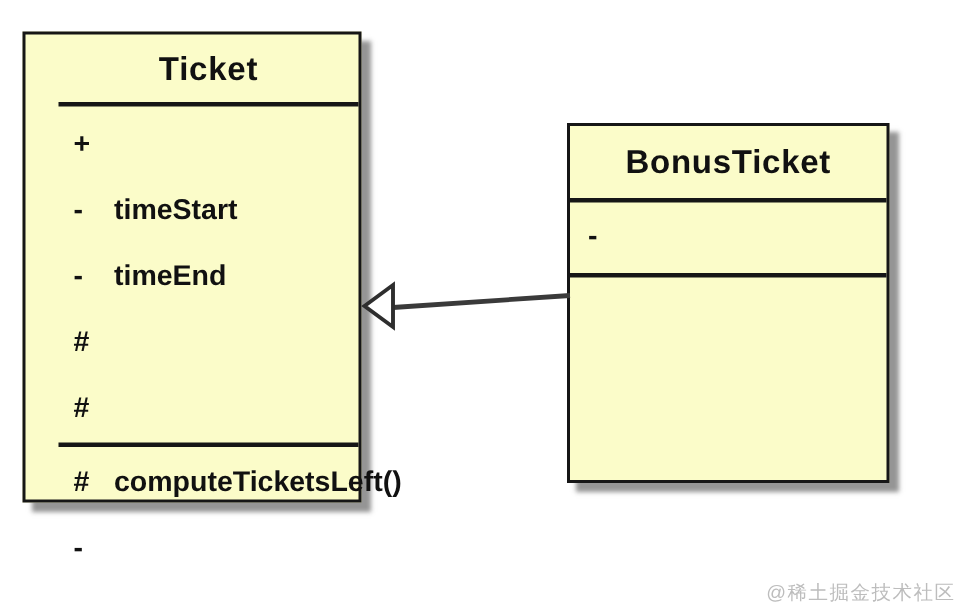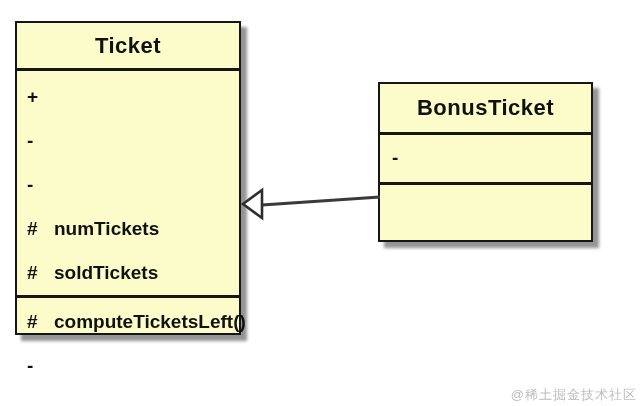--- a/index.html
+++ b/index.html
@@ -12,22 +12,22 @@
   .canvas {
     position:relative; width:640px; height:406px; background:#ffffff;
   }
   .uml-class {
     position:absolute;
     background:#fbfcc9;
     border:2px solid #161616;
     box-shadow:6px 6px 3px rgba(92,92,92,0.65);
     box-sizing:border-box;
   }
-  #class-ticket { left:15px; top:21px; width:226px; height:314px; }
-  #class-bonusticket { left:378px; top:82px; width:215px; height:160px; }
+  #class-ticket { left:15px; top:21px; width:226px; height:314px;padding-left:22px; }
+  #class-bonusticket { left:378px; top:82px; width:215px; height:240px; }
 
   .class-title {
     display:flex; align-items:center; justify-content:center;
     font-size:22px; font-weight:bold; color:#111;
     letter-spacing:0.5px;
   }
   #class-ticket .class-title { height:45px; }
   #class-bonusticket .class-title { height:48px; }
 
   .compartment { border-top:3px solid #161616; box-sizing:border-box; }
@@ -58,31 +58,31 @@
 <div class="canvas">
 
   <div class="uml-class" id="class-ticket">
     <div class="class-title">Ticket</div>
     <div class="compartment attrs">
       <div class="member">
         <span class="vis">+</span>
       </div>
       <div class="member">
         <span class="vis">-</span>
+        <span>timeStart</span>
       </div>
       <div class="member">
         <span class="vis">-</span>
+        <span>timeEnd</span>
       </div>
       <div class="member">
         <span class="vis">#</span>
-        <span>numTickets</span>
       </div>
       <div class="member">
         <span class="vis">#</span>
-        <span>soldTickets</span>
       </div>
     </div>
     <div class="compartment methods">
       <div class="member">
         <span class="vis">#</span>
         <span>computeTicketsLeft()</span>
       </div>
       <div class="member">
         <span class="vis">-</span>
       </div>

